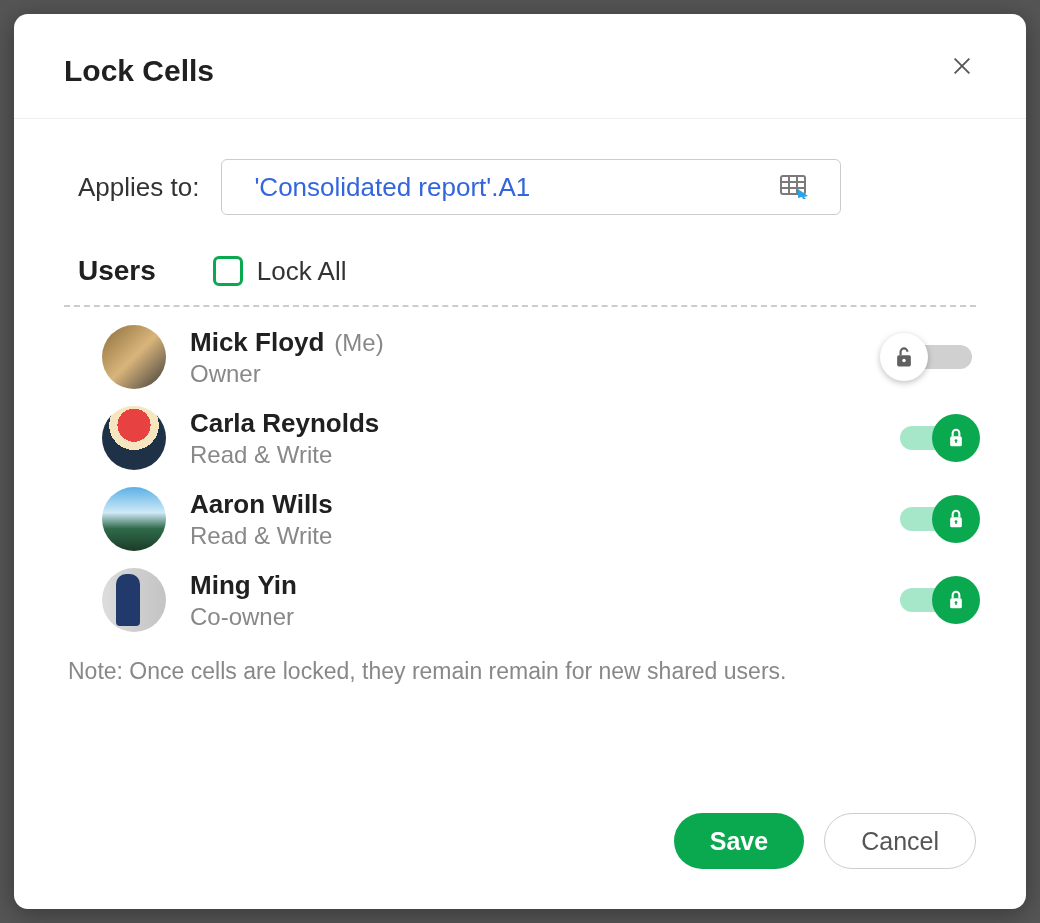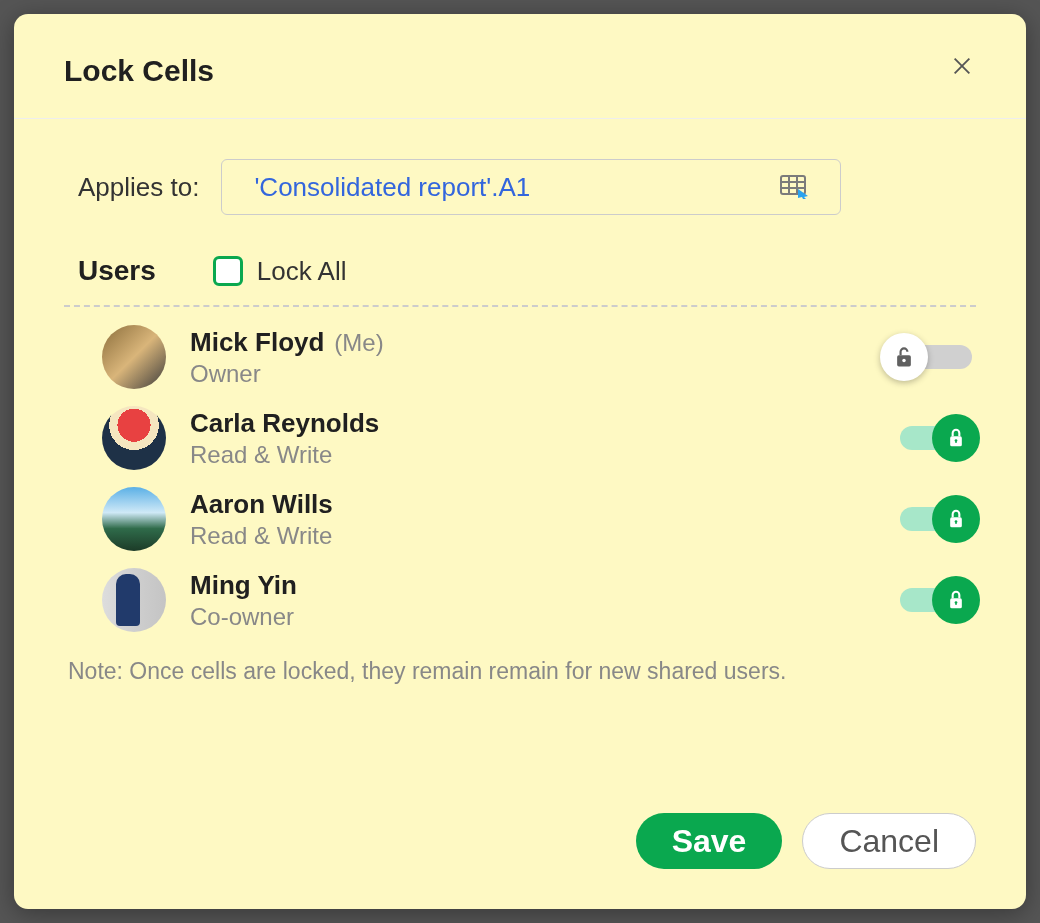--- a/index.html
+++ b/index.html
@@ -10,21 +10,21 @@
   body {
     font-family: -apple-system, BlinkMacSystemFont, "Segoe UI", Helvetica, Arial, sans-serif;
     background: #555;
     width: 1040px;
     height: 923px;
     padding: 14px;
   }
   .modal {
     width: 100%;
     height: 100%;
-    background: #fef9c3;
+    background: #ffffff;
     border-radius: 14px;
     box-shadow: 0 4px 24px rgba(0,0,0,0.35);
     padding: 40px 50px 40px 50px;
     display: flex;
     flex-direction: column;
     position: relative;
   }
   .header {
     position: relative;
   }
@@ -226,21 +226,21 @@
     margin-top: auto;
     display: flex;
     justify-content: flex-end;
     gap: 20px;
     padding-top: 30px;
   }
   .btn {
     height: 56px;
     padding: 16px 36px;
     border-radius: 28px;
-    font-size: 32px;
+    font-size: 25px;
     cursor: pointer;
     border: none;
     display: flex;
     align-items: center;
     justify-content: center;
   }
   .btn-primary {
     background: #0aa84f;
     color: #fff;
     font-weight: 600;

